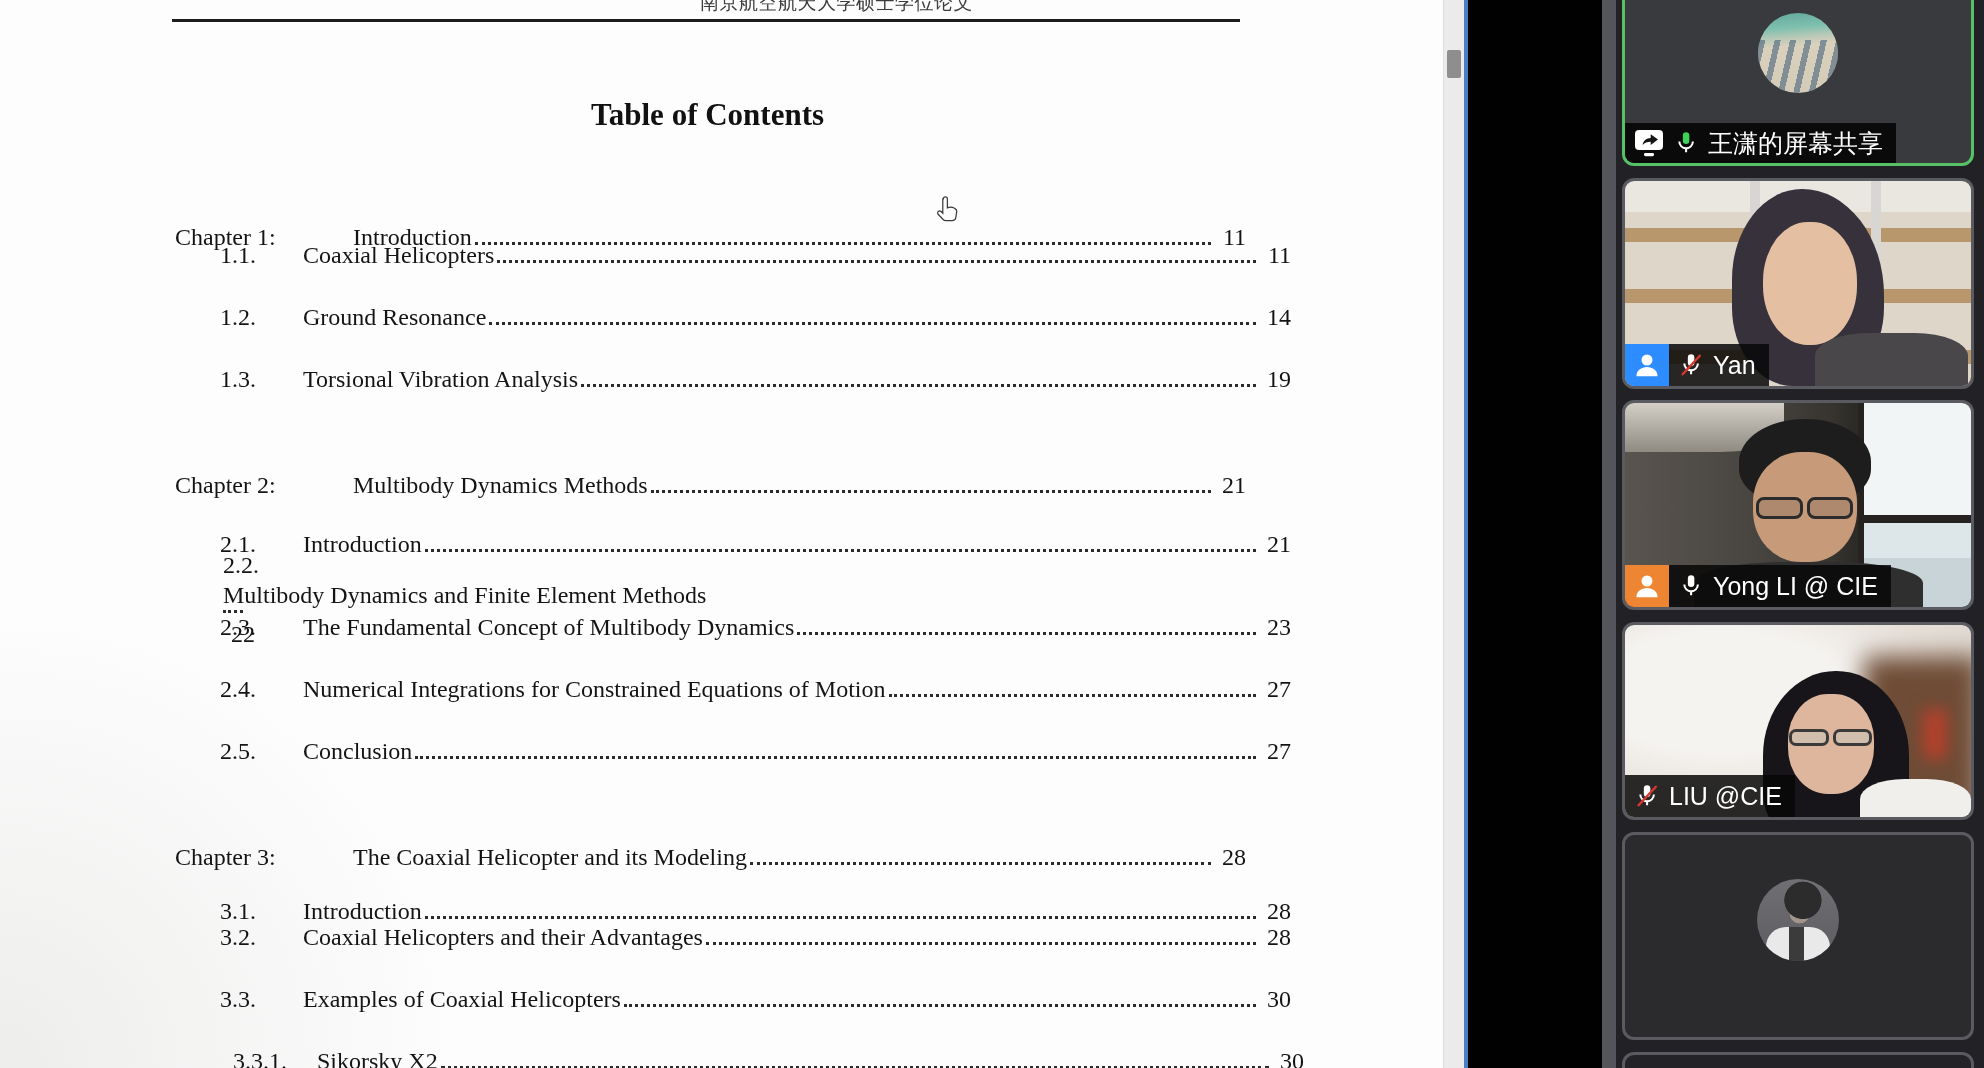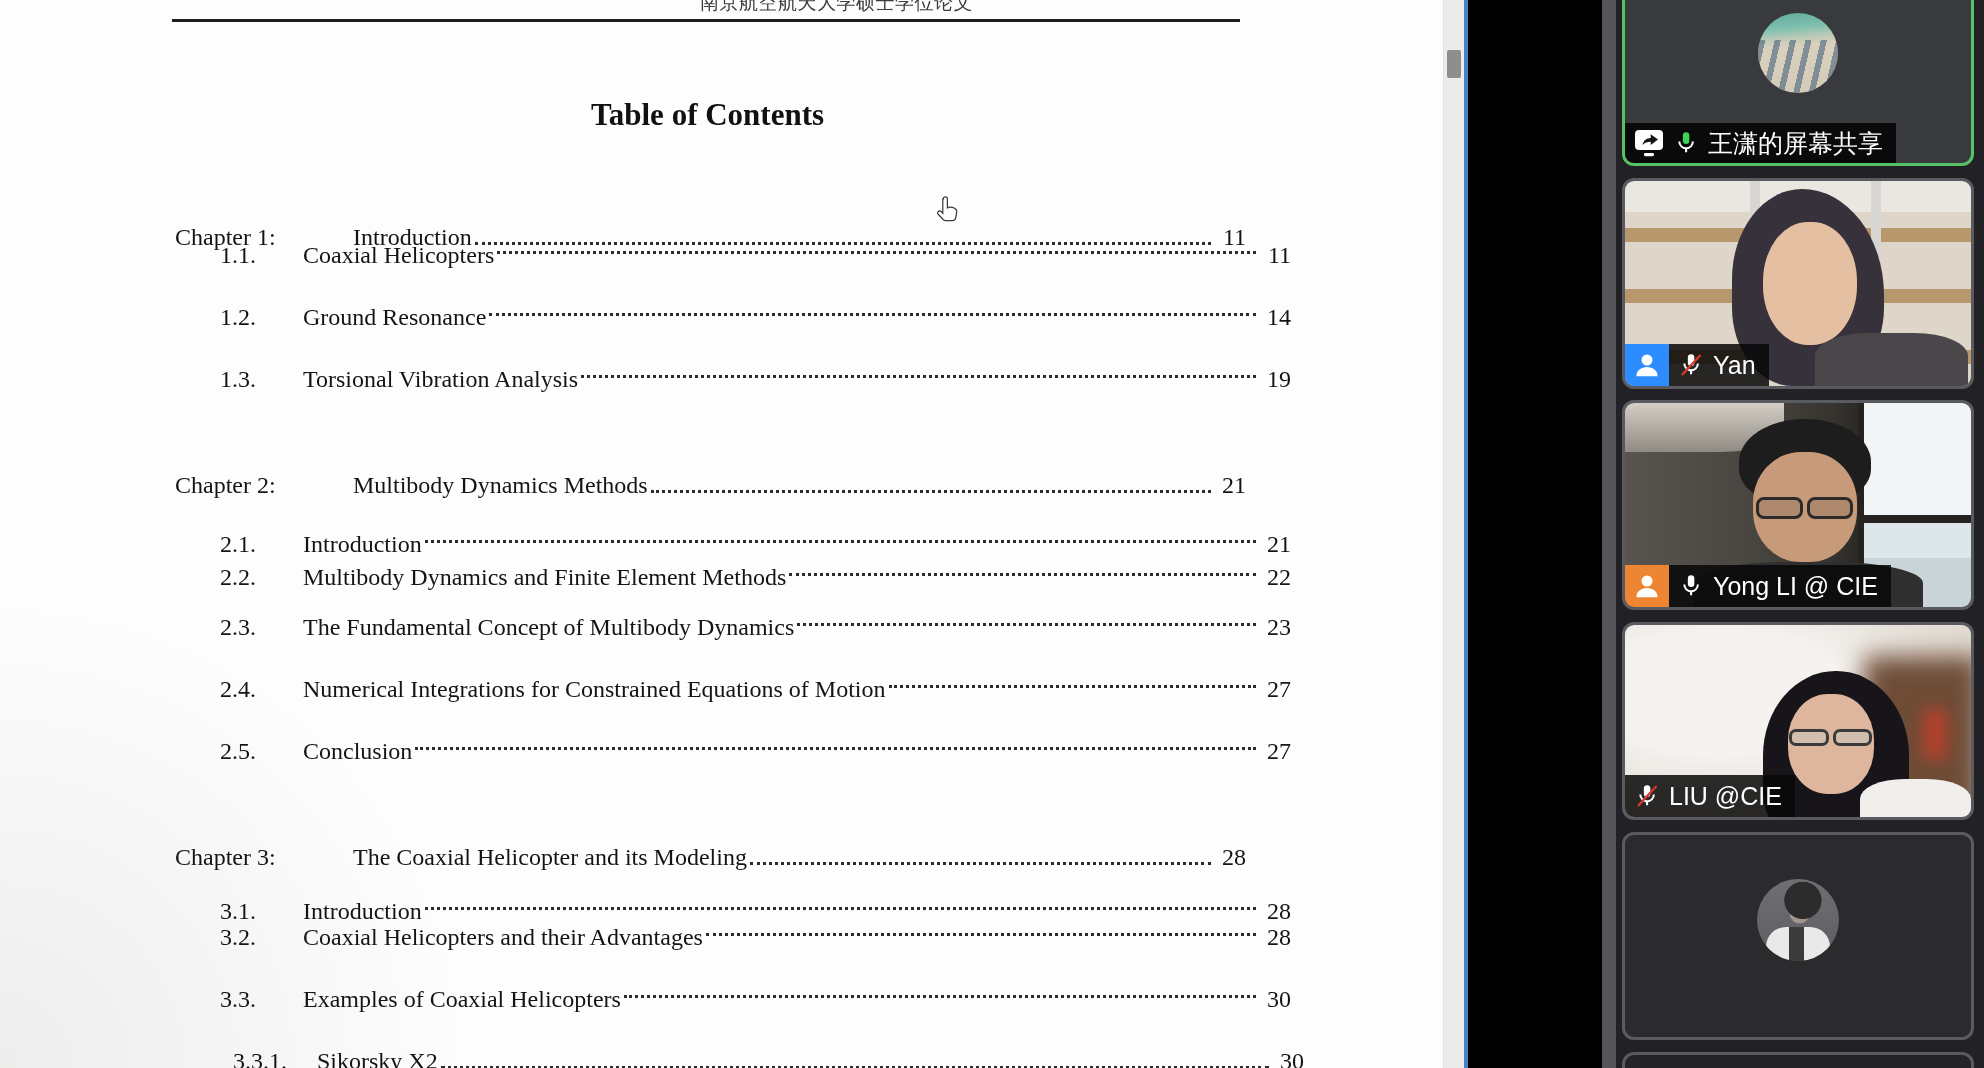--- a/index.html
+++ b/index.html
@@ -25,21 +25,21 @@
   }
   .toc{position:absolute;left:172px;top:0;width:1071px;height:1068px;}
   .toc-row{
     position:absolute;left:0;width:100%;height:30px;line-height:30px;
     display:flex;align-items:baseline;
     font-family:"Liberation Serif","DejaVu Serif",serif;font-size:24px;color:#141414;
     white-space:nowrap;
   }
   .toc-row .lbl{flex:none;}
   .toc-row.chapter{padding-left:3px;margin-top:44px;}   .toc-row.chapter .lbl{width:178px;}
-  .toc-row.section{padding-left:48px;align-items:center;}  .toc-row.section .lbl{width:83px;}
+  .toc-row.section{padding-left:48px;}  .toc-row.section .lbl{width:83px;}
   .toc-row.subsection{padding-left:61px;}.toc-row.subsection .lbl{width:84px;}
   .toc-row .ttl{flex:none;}
   .toc-row .dots{flex:1;border-bottom:3px dotted #2b2b2b;margin:0 3px 6px 3px;min-width:20px;}
   .toc-row .pg{flex:none;min-width:32px;text-align:right;}
   
   .cursor{position:absolute;left:933px;top:196px;width:27px;height:27px;z-index:9;}
   
   .doc-scroll-track{position:absolute;left:1443px;top:0;width:21px;height:1068px;background:#ebebeb;border-left:1px solid #e0e0e0;}
   .doc-scroll-thumb{position:absolute;left:3px;top:50px;width:14px;height:28px;background:#8e8e8e;border-radius:2px;}
   .window-edge{position:absolute;left:1464px;top:0;width:4px;height:1068px;background:#4b7fc4;}
@@ -163,21 +163,21 @@
         <span class="ttl">Multibody Dynamics Methods</span>
         <span class="dots"></span>
         <span class="pg">21</span>
       </div>
       <div class="toc-row section" style="top: 488px; margin-top: 41px;">
         <span class="lbl">2.1.</span>
         <span class="ttl">Introduction</span>
         <span class="dots"></span>
         <span class="pg">21</span>
       </div>
-      <div class="toc-row section" style="top: 562px;">
+      <div class="toc-row section" style="top: 550px; flex-direction: column;">
         <span class="lbl">2.2.</span>
         <span class="ttl">Multibody Dynamics and Finite Element Methods</span>
         <span class="dots"></span>
         <span class="pg">22</span>
       </div>
       <div class="toc-row section" style="top: 612px;">
         <span class="lbl">2.3.</span>
         <span class="ttl">The Fundamental Concept of Multibody Dynamics</span>
         <span class="dots"></span>
         <span class="pg">23</span>

